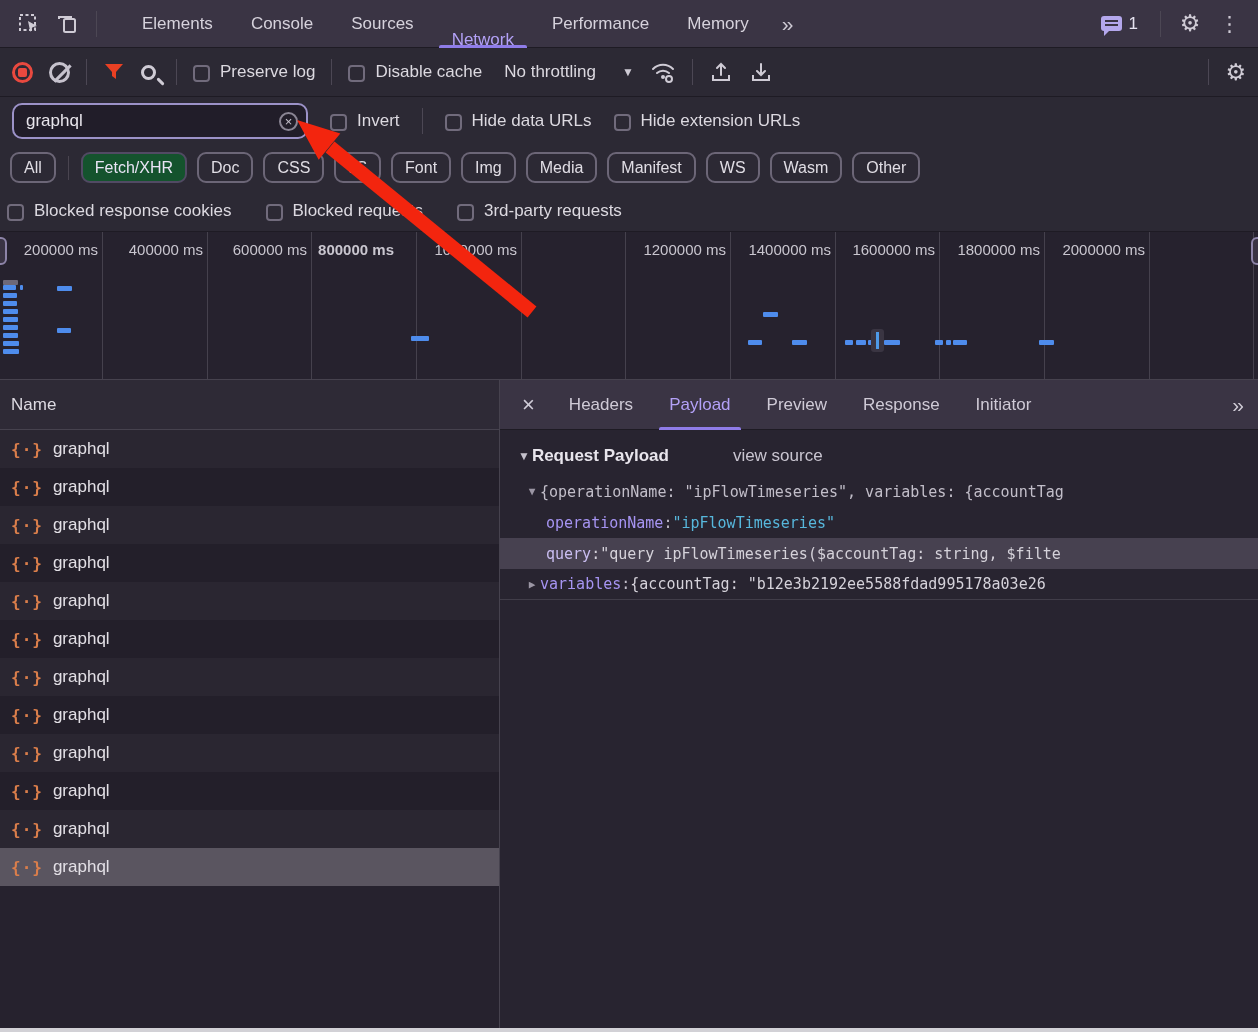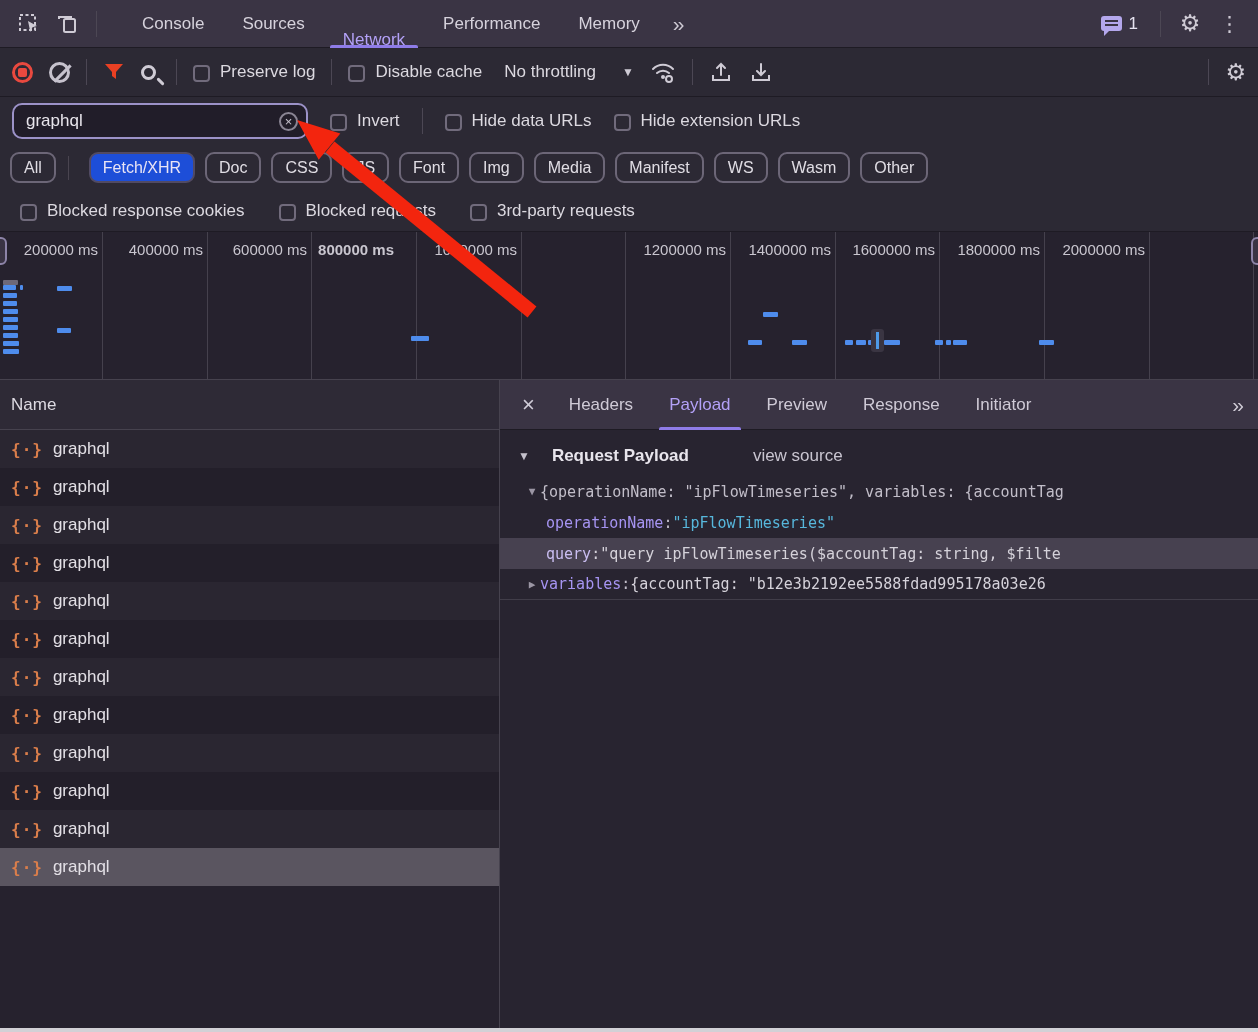--- a/index.html
+++ b/index.html
@@ -45,24 +45,24 @@
   .throttle{display:flex;align-items:center;gap:26px;font-size:17px;color:var(--txt);margin-left:6px;}
   .caret{font-size:12px;color:#cfcbd5;}
   
   .filterrow{height:48px;background:var(--bg-toolbar);display:flex;align-items:center;padding:0 12px;gap:22px;}
   .filter-box{position:relative;width:296px;height:36px;background:#211d29;border:2px solid #9c92c8;border-radius:10px;display:flex;align-items:center;padding:0 34px 0 12px;}
   .filter-box input{background:transparent;border:none;outline:none;color:#e8e5ec;font-size:17px;font-family:"Liberation Sans",sans-serif;width:100%;}
   .clear-x{position:absolute;right:8px;top:7px;width:19px;height:19px;border:2px solid #8a8594;border-radius:50%;color:#c9c5d0;font-size:13px;line-height:16px;text-align:center;}
   
   .chiprow{height:45px;background:var(--bg-toolbar);display:flex;align-items:center;padding:0 10px;gap:10px;}
   .chip{height:31px;display:flex;align-items:center;padding:0 12px;border:2px solid #6c6677;border-radius:9px;font-size:16px;color:#e0dde4;}
-  .chip.sel{background:#1d4ed8;border-color:#514a63;color:#e9e4f5;margin-left:8px;}
+  .chip.sel{background:#14532d;border-color:#514a63;color:#e9e4f5;}
   .chip-div{width:1px;height:24px;background:#4a4550;margin:0 2px;}
   
-  .cbrow{height:42px;background:var(--bg-toolbar);display:flex;align-items:center;padding:0 20px;gap:34px;border-bottom:1px solid var(--border-dark);}
+  .cbrow{height:42px;background:var(--bg-toolbar);display:flex;align-items:center;padding:0 7px;gap:34px;border-bottom:1px solid var(--border-dark);}
   
   .timeline{position:relative;height:148px;background:var(--bg-deep);overflow:hidden;border-bottom:1px solid var(--border);}
   .gline{position:absolute;top:0;bottom:0;width:1px;background:#45414d;}
   .tlabel{position:absolute;top:9px;font-size:15px;color:#c9c6cf;white-space:nowrap;}
   .bar{position:absolute;height:5px;border-radius:1px;background:var(--blue);}
   .gripper{position:absolute;top:5px;width:12px;height:28px;background:#3a3444;border:2px solid #8d84a8;border-radius:6px;}
   .marker{position:absolute;width:13px;height:23px;background:#3a3542;border-radius:3px;}
   .marker i{position:absolute;left:5px;top:3px;width:3px;height:17px;background:#4e9ae8;display:block;}
   
   .split{display:flex;height:648px;}
@@ -76,21 +76,21 @@
   
   .detailpane{flex:1;background:var(--bg-detail);display:flex;flex-direction:column;min-width:0;}
   .dtabs{height:50px;background:var(--bg-tabbar);display:flex;align-items:center;border-bottom:1px solid var(--border-dark);padding:0 6px;}
   .closex{font-size:22px;color:#d0ccd8;padding:0 16px;}
   .dtab{position:relative;height:50px;display:flex;align-items:center;padding:0 18px;font-size:17px;color:#cfcad6;}
   .dtab.active{color:var(--accent);}
   .dtab.active::after{content:"";position:absolute;left:8px;right:8px;bottom:0;height:3px;background:var(--accent-line);border-radius:2px 2px 0 0;}
   .dbody{flex:1;position:relative;font-size:17px;}
   .ptitle{display:flex;align-items:center;padding:16px 0 10px 18px;}
   .ptitle .tri{font-size:12px;color:#c5c1cc;margin-right:2px;}
-  .ptitle .bold{font-weight:bold;color:#e8e5ec;font-size:17px;margin-left:20px;}
+  .ptitle .bold{font-weight:bold;color:#e8e5ec;font-size:17px;}
   .view-src{margin-left:64px;color:#c9c5d0;font-size:17px;}
   .tree{font-family:"DejaVu Sans Mono",monospace;font-size:15px;}
   .trow{height:31px;display:flex;align-items:center;white-space:nowrap;overflow:hidden;}
   .trow .tg{width:16px;text-align:center;font-size:11px;color:#9b96a4;flex:0 0 16px;}
   .t-ind1{padding-left:24px;}
   .t-ind2{padding-left:46px;}
   .gray{color:#c2bec9;}
   .key{color:var(--key-purple);}
   .str{color:var(--str-cyan);}
   .lite{color:#d5d2da;}
@@ -114,20 +114,21 @@
       </svg>
     </div>
     <div class="icon-btn">
       <svg width="24" height="24" viewBox="0 0 24 24">
         <path class="ic" d="M4 7 V5 h13"></path>
         <rect class="ic" x="9" y="7" width="11" height="13" rx="1.5"></rect>
       </svg>
     </div>
     <div class="vdiv"></div>
     <nav class="tabs" id="main-tabs">
+        <div class="tab">Elements</div>
         <div class="tab">Console</div>
         <div class="tab">Sources</div>
         <div class="tab active">Network</div>
         <div class="tab">Performance</div>
         <div class="tab">Memory</div>
       </nav>
     <div class="chev">»</div>
     <div class="spacer"></div>
     <div class="msg">
       <span class="bubble"></span>

